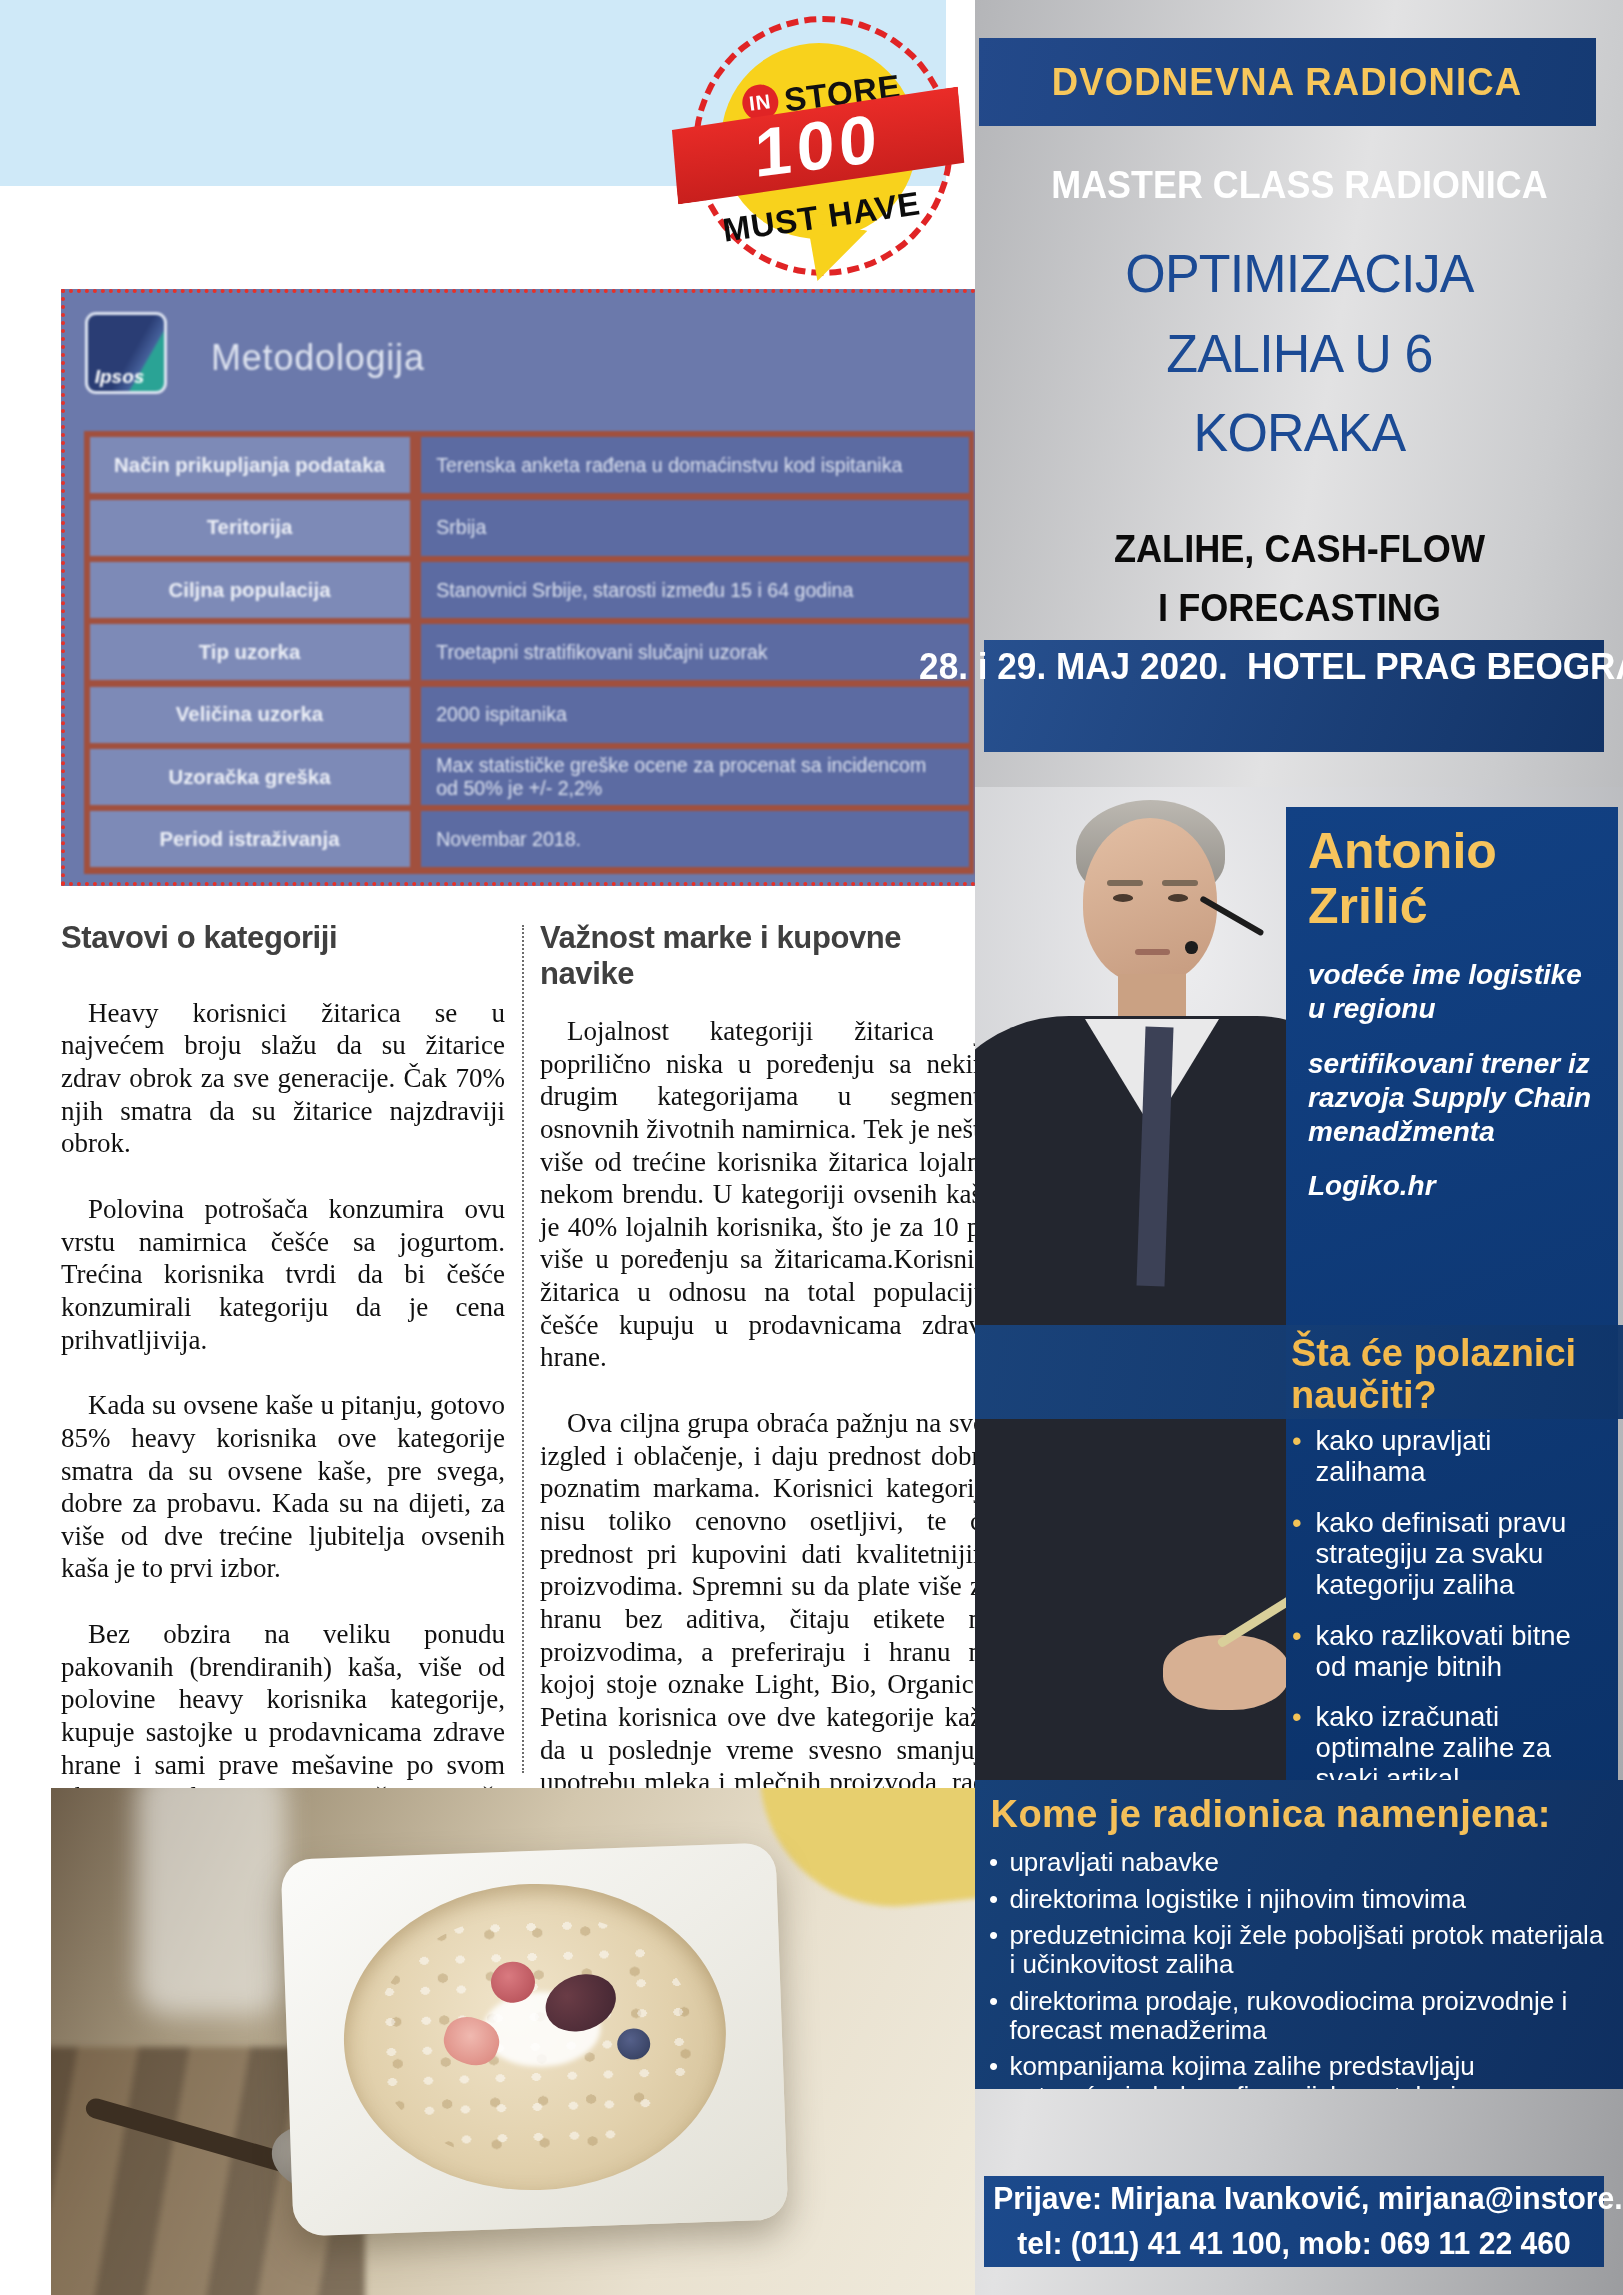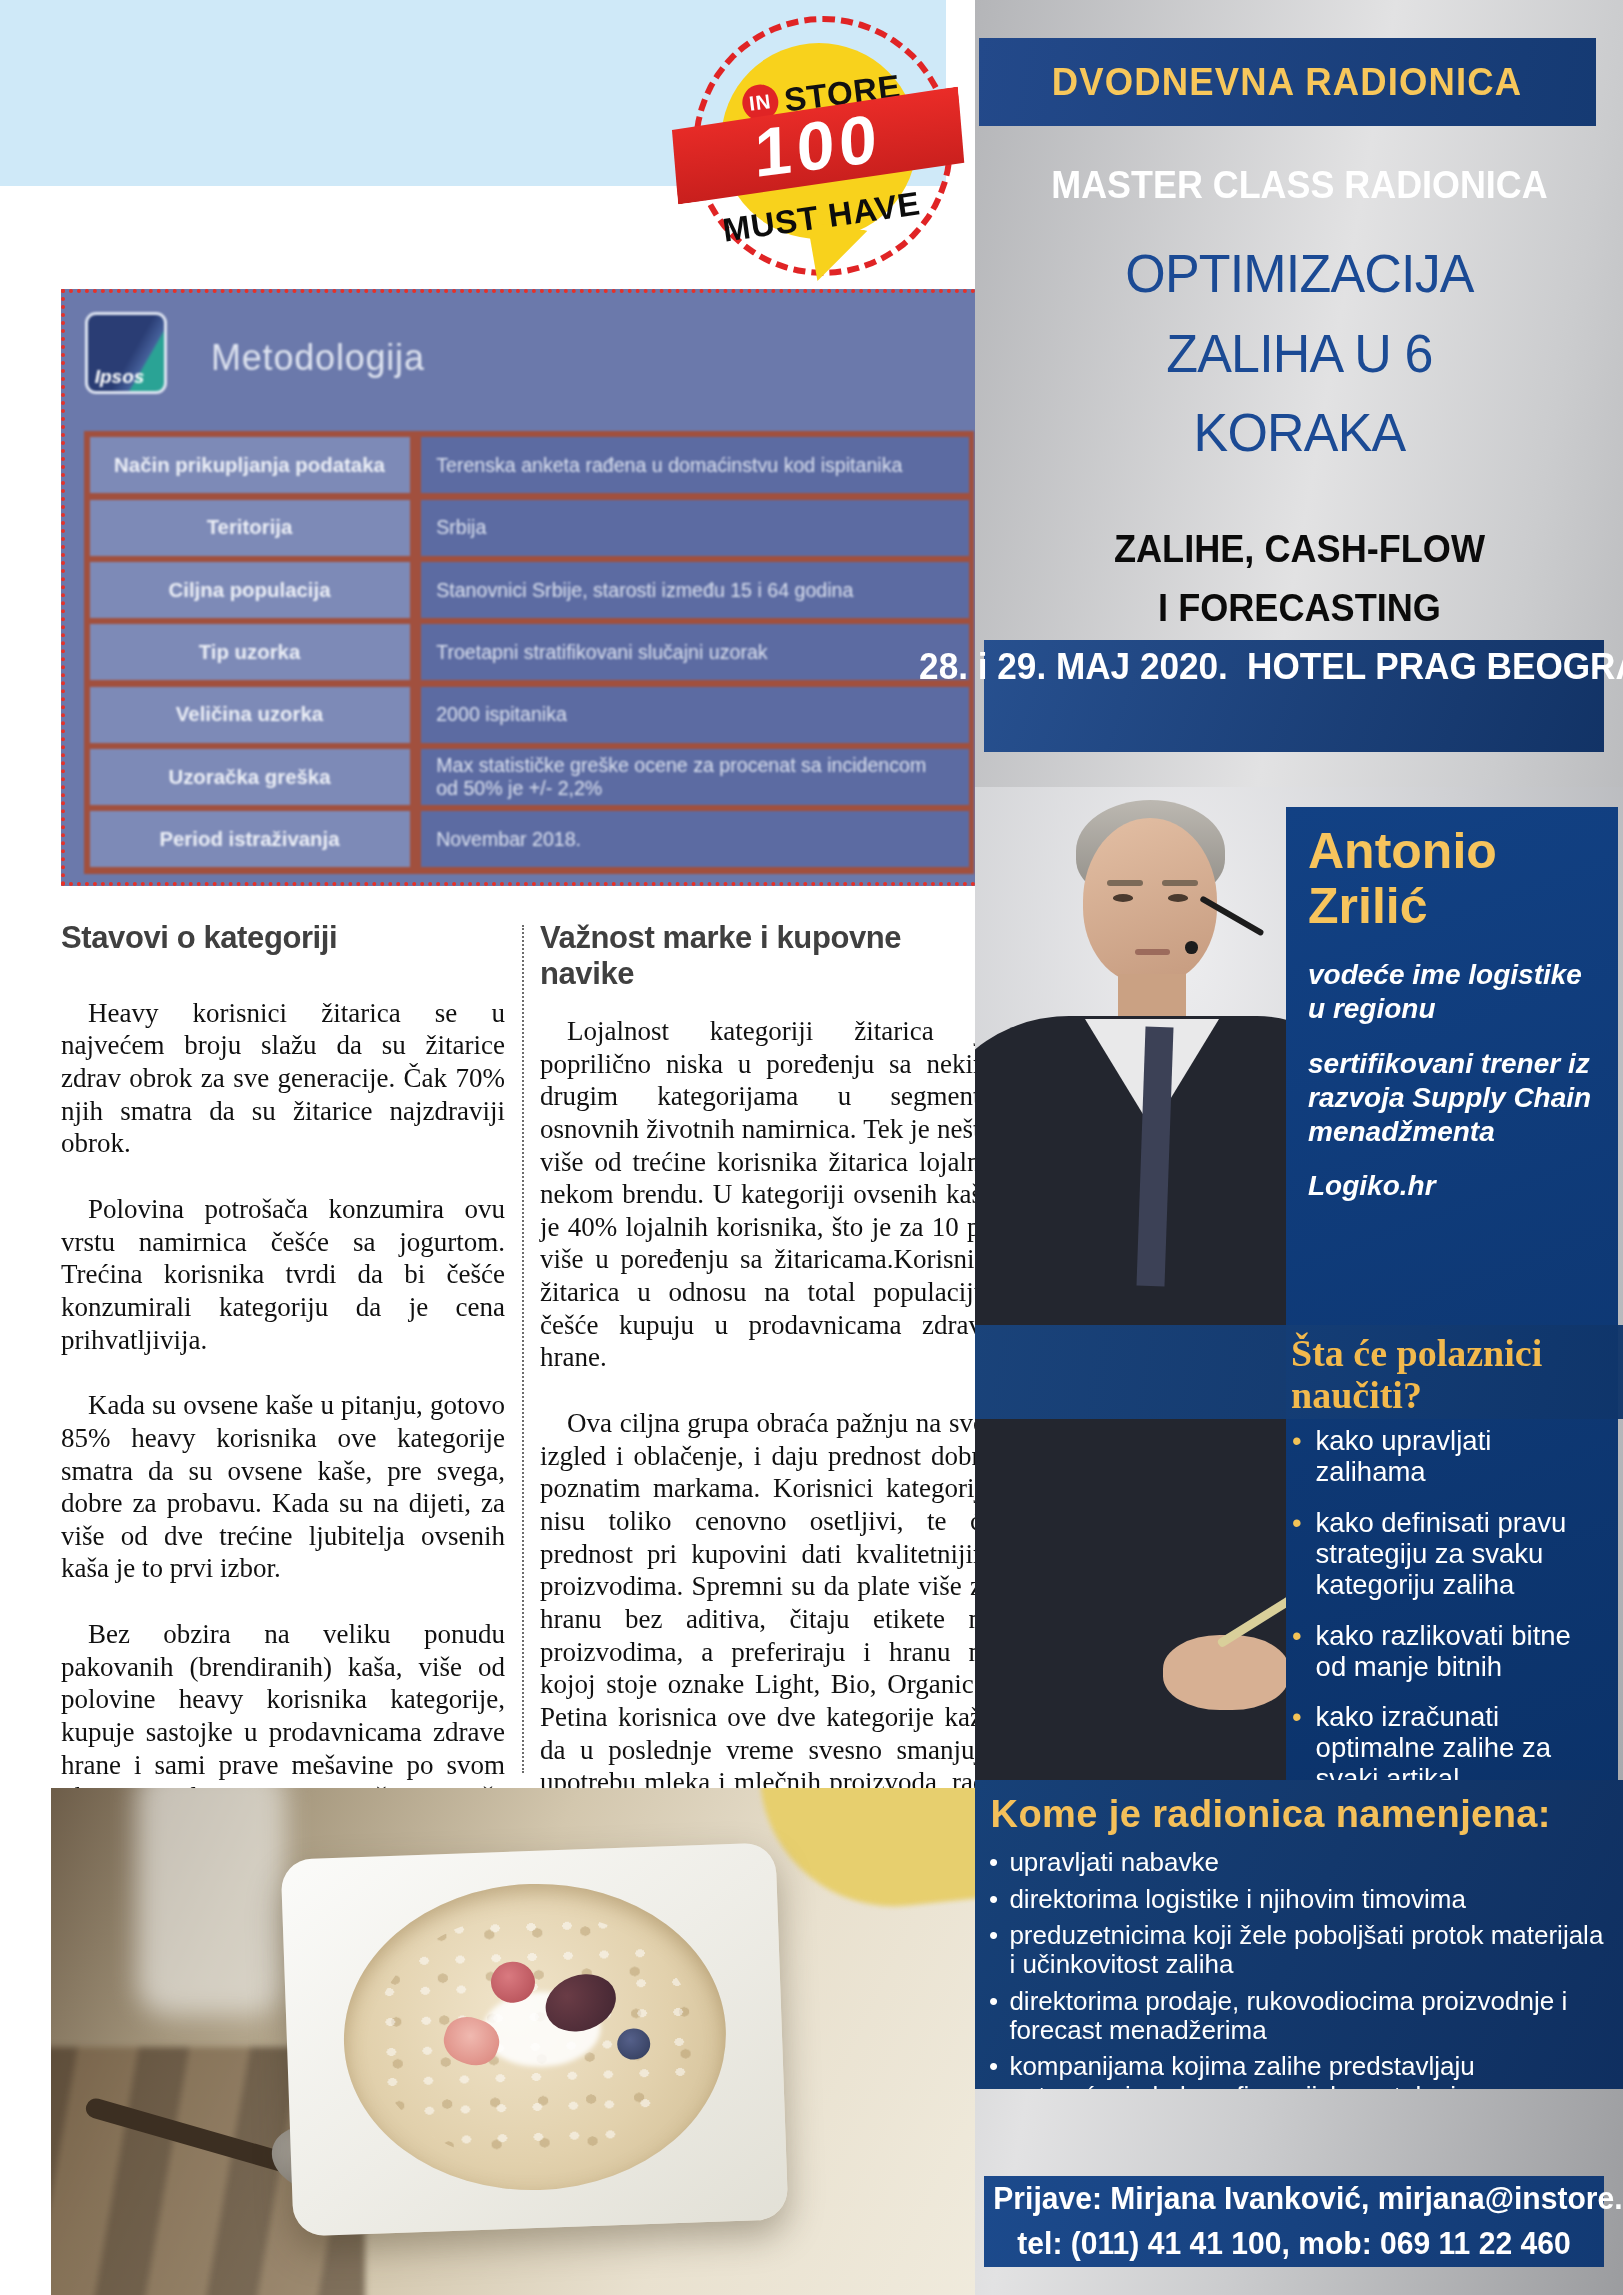--- a/index.html
+++ b/index.html
@@ -130,21 +130,21 @@
 
   .sp-box{position:absolute;left:311px;top:787px;width:332px;height:993px;
       background:linear-gradient(160deg,#124184,#0b3269);box-sizing:border-box;padding:17.3px 15.7px 0 22px;margin-top:20px;}
   .sp-name{color:#f6c45d;font-weight:bold;font-size:50px;line-height:1.1;margin-bottom:23.6px;}
   .sp-name span{display:block;}
   .sp-role{color:#ffffff;font-style:italic;font-weight:bold;font-size:28px;line-height:1.22;margin-bottom:20.4px;}
 
   .learnband{position:absolute;left:0;top:1325px;width:649px;height:94px;
       background:linear-gradient(100deg,rgba(25,69,128,.92),rgba(15,53,106,.96));}
   .learn-h{position:absolute;left:316px;top:1333px;color:#f2b94d;font-weight:bold;font-size:38px;line-height:1.1;}
-  .learn-h span{display:block;font-family:Liberation Serif, serif;}
+  .learn-h span{display:block;}
   .learn-items{position:absolute;left:317px;top:1425px;width:317px;}
   .li-item{display:flex;color:#ffffff;font-size:27.5px;line-height:1.13;margin-bottom:19.6px;}
   .li-item .mk{width:23.6px;flex:none;color:#f2c257;}
 
   .aud{position:absolute;left:0;top:1780px;width:649px;height:309px;overflow:hidden;
       background:linear-gradient(115deg,#174178,#0f2f60);box-sizing:border-box;padding:11px 11px 0 14px;}
   .aud-h{color:#f4c05a;font-weight:bold;font-size:38px;letter-spacing:0.4px;margin:1.6px 0 12.6px 1.6px;white-space:nowrap;}
   .aud-item{display:flex;color:#ffffff;font-size:26px;line-height:1.13;margin-bottom:7px;}
   .aud-item .mk{width:20.4px;flex:none;color:#ffffff;}
 

